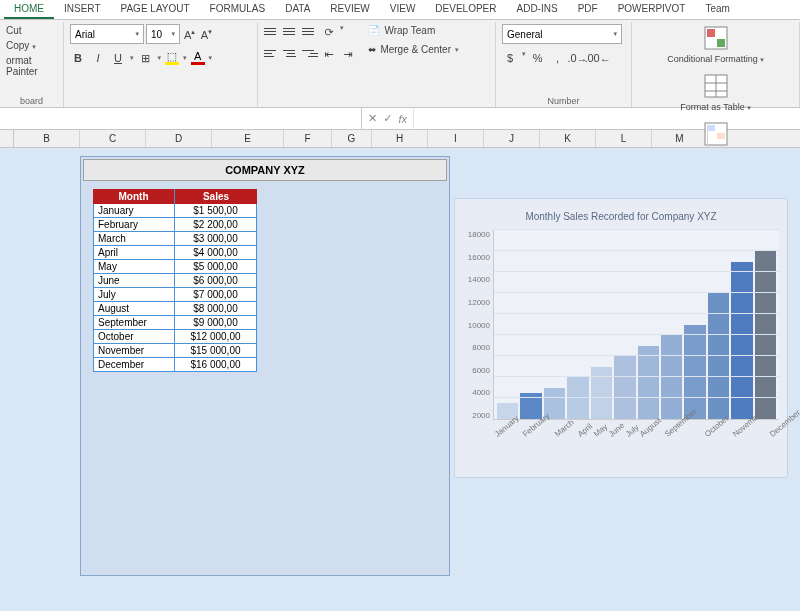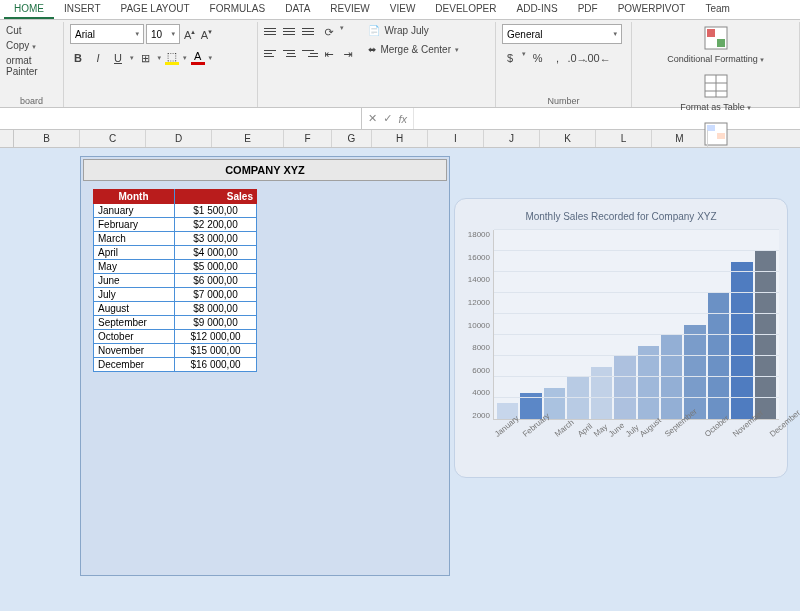--- a/index.html
+++ b/index.html
@@ -48,21 +48,21 @@
   .data-table { margin: 8px 0 0 12px; width: 164px; }
   .data-hd { display: flex; background: #b91c1c; color: #fff; font-weight: bold; font-size: 10px; }
   .data-hd div { padding: 2px 4px; }
   .c-month { width: 82px; border-right: 1px solid #4a90d9; }
   .c-sales { width: 82px; text-align: center; }
   .data-row { display: flex; background: #fff; font-size: 10px; border-left: 1px solid #4a90d9; border-right: 1px solid #4a90d9; border-bottom: 1px solid #4a90d9; }
   .data-row .c-month { color: #000; }
   .data-row .c-sales { color: #000; padding: 1px 4px; }
   .data-row .c-month { padding: 1px 4px; }
   
-  .chart-panel { position: absolute; left: 454px; top: 50px; width: 334px; height: 280px; background: #e8edf5; border: 1px solid #c3d2e6; border-radius: 12px; padding: 8px 8px 4px 8px; }
+  .chart-panel { position: absolute; left: 454px; top: 50px; width: 334px; height: 280px; background: #e8edf5; border: 1px solid #c3d2e6; border-radius: 3px; padding: 8px 8px 4px 8px; }
   .chart-title { text-align: center; font-size: 10px; color: #5a6a80; padding: 4px 0 8px 0; }
   .chart-body { display: flex; height: 190px; }
   .y-axis { display: flex; flex-direction: column; justify-content: space-between; align-items: flex-end; font-size: 8px; color: #777; width: 30px; padding: 0 3px 0 0; }
   .plot { flex: 1; position: relative; border-left: 1px solid #ccc; border-bottom: 1px solid #ccc; background: #eef2f8; }
   .grid-line { position: absolute; left: 0; right: 0; border-top: 1px solid #dde4ed; }
   .bars { position: absolute; left: 0; right: 0; bottom: 0; top: 0; display: flex; align-items: flex-end; gap: 2px; padding: 0 3px; }
   .bar { flex: 1; }
   .x-axis { display: flex; padding-left: 30px; height: 50px; }
   .x-lab { flex: 1; font-size: 8px; color: #777; transform: rotate(-40deg); transform-origin: top left; position: relative; top: 12px; white-space: nowrap; }
 </style>
@@ -161,21 +161,21 @@
               <span style="width:8px;margin-left:auto"></span>
               <span style="width:10px;margin-left:auto"></span>
             </span>
           <span class="btn-ic">⇤</span>
           <span class="btn-ic">⇥</span>
         </div>
       </div>
       <div style="display:flex;flex-direction:column;gap:6px">
         <div class="chk-row">
             <span>📄</span>
-            <span>Wrap July</span>
+            <span>Wrap Team</span>
           </div>
         <div class="chk-row">
             <span>⬌</span>
             <span>Merge &amp; Center</span> 
             <span class="caret">▾</span>
           </div>
       </div>
     </div>
   </div>
 
@@ -262,21 +262,21 @@
       <div class="col-hd" style="width: 56px;">M</div>
     </div>
 </div>
 
 <div class="sheet">
   <div class="blue-panel">
     <div class="company-h">COMPANY XYZ</div>
     <div class="data-table">
       <div class="data-hd">
         <div class="c-month" style="text-align:center">Month</div>
-        <div class="c-sales" style="text-align:right">Sales</div>
+        <div class="c-sales" style="text-align:center">Sales</div>
       </div>
       <div id="rows">
           <div class="data-row">
             <div class="c-month">January</div>
             <div class="c-sales">$1 500,00</div>
           </div>
           <div class="data-row">
             <div class="c-month">February</div>
             <div class="c-sales">$2 200,00</div>
           </div>

